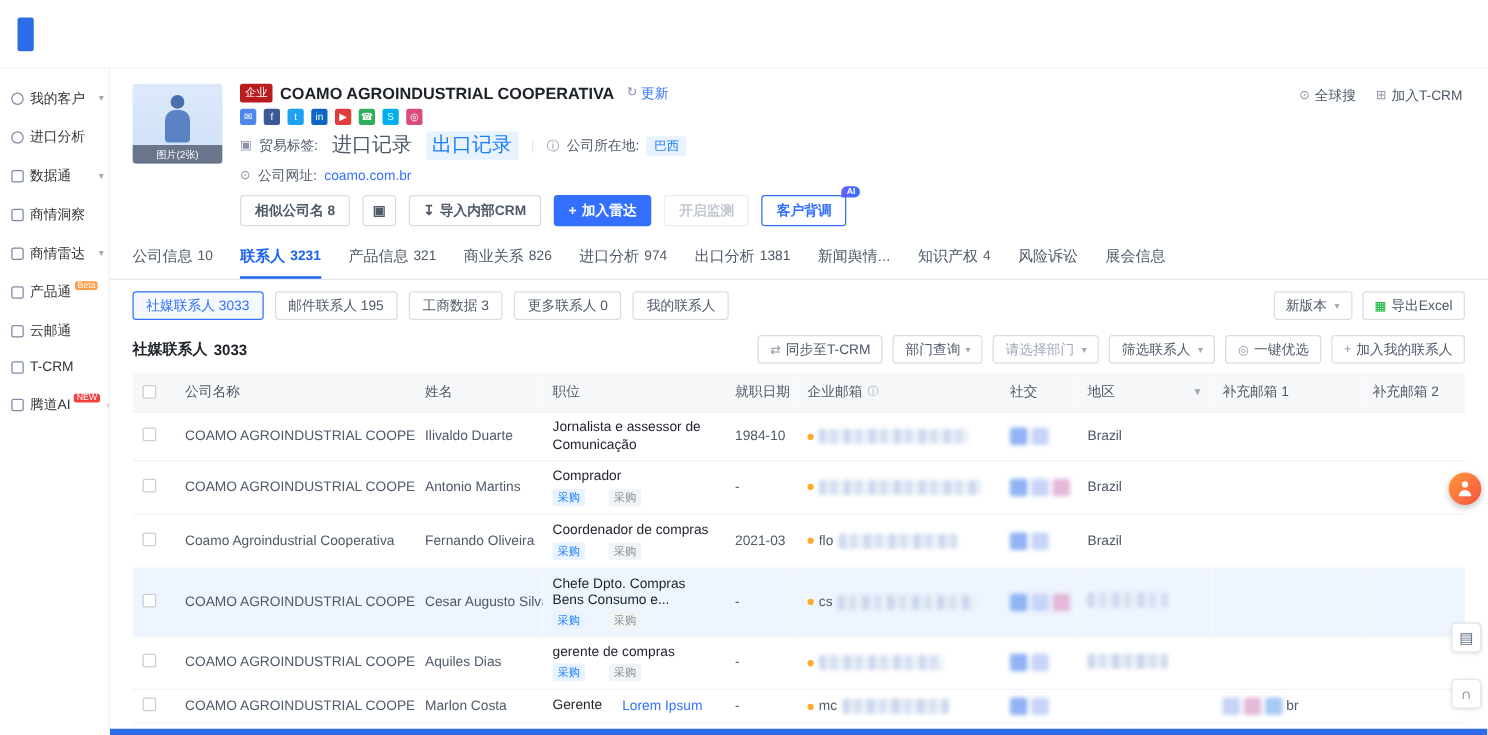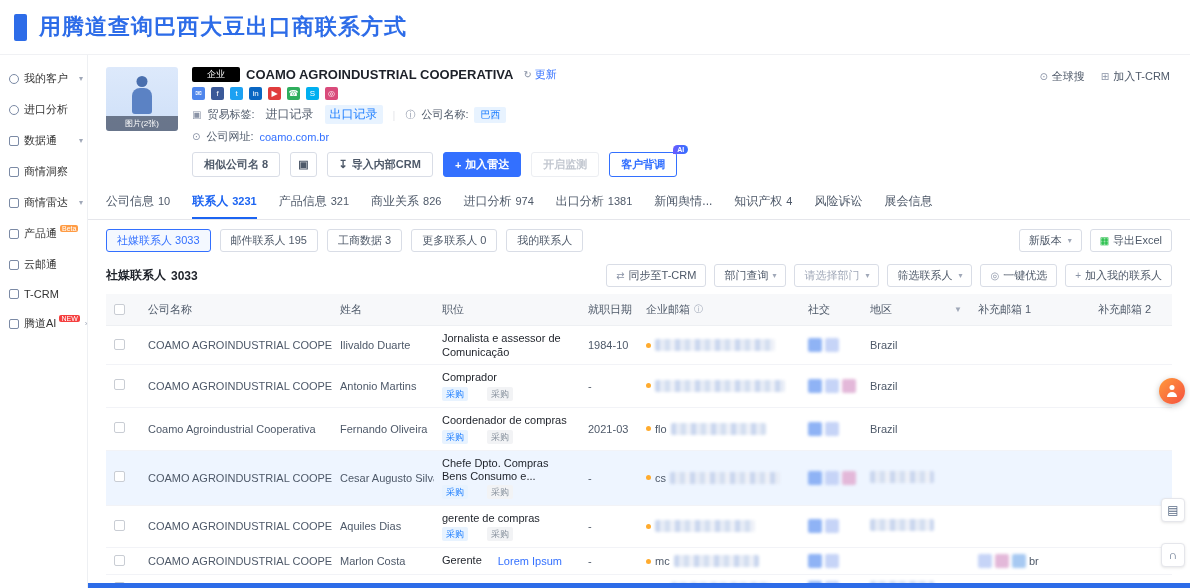--- a/index.html
+++ b/index.html
@@ -28,26 +28,26 @@
 
   .company-card { display:flex; padding:12px 18px 4px; position:relative; }
   .company-photo { width:72px; height:64px; background:linear-gradient(#dde9fb,#cfe0f8); border-radius:3px; position:relative; margin-right:14px; flex-shrink:0; overflow:hidden; cursor:pointer; }
   .photo-person { position:absolute; left:50%; top:9px; transform:translateX(-50%); width:26px; height:42px; }
   .photo-person::before { content:""; position:absolute; top:0; left:50%; transform:translateX(-50%); width:11px; height:11px; background:#4a6fae; border-radius:50%; }
   .photo-person::after { content:""; position:absolute; top:12px; left:50%; transform:translateX(-50%); width:20px; height:26px; background:#5b82c4; border-radius:8px 8px 3px 3px; }
   .photo-caption { position:absolute; bottom:0; left:0; right:0; background:rgba(20,30,50,.55); color:#fff; font-size:8px; text-align:center; padding:2px 0; }
 
   .company-info { flex:1; min-width:0; }
   .crow { display:flex; align-items:center; gap:6px; margin-bottom:5px; font-size:11px; color:#4e5969; }
-  .ent-badge { background:#000000; color:#fff; font-size:9px; padding:1px 15px; border-radius:2px; flex-shrink:0; }
+  .ent-badge { background:#b91c1c; color:#fff; font-size:9px; padding:1px 4px; border-radius:2px; flex-shrink:0; }
   .company-name { font-size:13px; font-weight:bold; color:#1d2129; }
   .refresh { color:#3370ff; font-size:11px; display:flex; align-items:center; gap:3px; cursor:pointer; margin-left:4px; }
   .soc { width:13px; height:13px; border-radius:2px; color:#fff; font-size:8px; display:flex; align-items:center; justify-content:center; cursor:pointer; }
   .ic { color:#8a93a6; font-size:10px; }
-  .chip-mini { padding:1px 5px; border-radius:2px; font-size:12px; color:#4e5969;font-family:Liberation Serif, serif; }
+  .chip-mini { padding:1px 5px; border-radius:2px; font-size:16px; color:#4e5969;font-family:Liberation Serif, serif; }
   .chip-mini.on { background:#e8f3ff; color:#1c7dff; }
   .vdiv { color:#e5e6eb; margin:0 4px; }
   .loc-chip { background:#e8f3ff; color:#1c7dff; padding:1px 6px; border-radius:2px; font-size:10px; }
   .link { color:#3370ff; cursor:pointer; }
 
   .company-actions { display:flex; gap:10px; margin-top:8px; }
   .abtn { display:flex; align-items:center; gap:4px; font-size:11px; padding:4px 11px; border:1px solid #d9dde6; border-radius:3px; background:#fff; color:#4e5969; cursor:pointer; position:relative; white-space:nowrap;font-weight:bold; }
   .abtn.icononly { padding:4px 7px; }
   .abtn.primary { background:#3370ff; border-color:#3370ff; color:#fff; }
   .abtn.disabled { color:#c2c7d0; border-color:#eceef2; }
@@ -117,21 +117,20 @@
     box-shadow:0 1px 3px rgba(0,0,0,.1); z-index:5; }
   .footer-strip { position:absolute; left:88px; right:0; bottom:0; height:5px; background:#2d6ce8; }
 </style>
 </head>
 <body>
 
 <div class="page">
 
   <header class="page-header">
     <span class="accent-bar"></span>
-    <h1>用腾道查询巴西大豆出口商联系方式</h1>
   </header>
 
   <div class="app">
 
     <aside class="sidebar" id="sidebar">
         <div class="side-item">
           <span class="mini-icon rd"></span>
           <span class="side-label">我的客户</span>
           <span class="side-caret">▾</span>
         </div>
@@ -202,21 +201,21 @@
             </div>
           <div class="crow">
             <span class="ic">▣</span>
             <span>贸易标签:</span>
             <span id="trade-tags" style="display:flex;gap:6px;">
                 <span class="chip-mini off">进口记录</span>
                 <span class="chip-mini on">出口记录</span>
               </span>
             <span class="vdiv">|</span>
             <span class="ic">ⓘ</span>
-            <span>公司名称:</span>
+            <span>公司所在地:</span>
             <span class="loc-chip">巴西</span>
           </div>
           <div class="crow">
             <span class="ic">⊙</span>
             <span>公司网址:</span>
             <span class="link">coamo.com.br</span>
           </div>
           <div class="company-actions" id="company-actions">
               <button class="abtn default">
                 <span>相似公司名 8</span>

